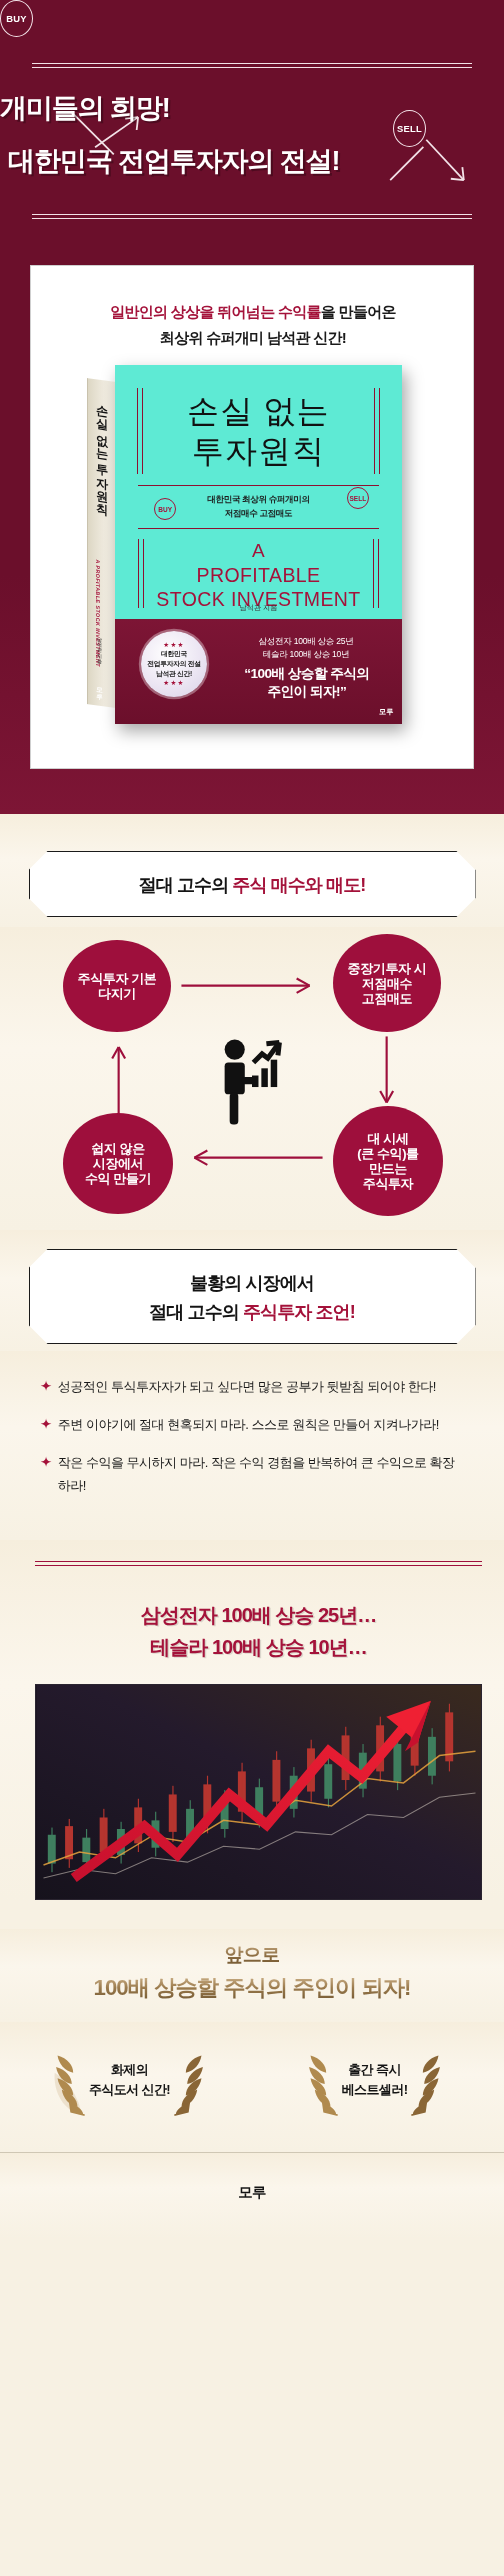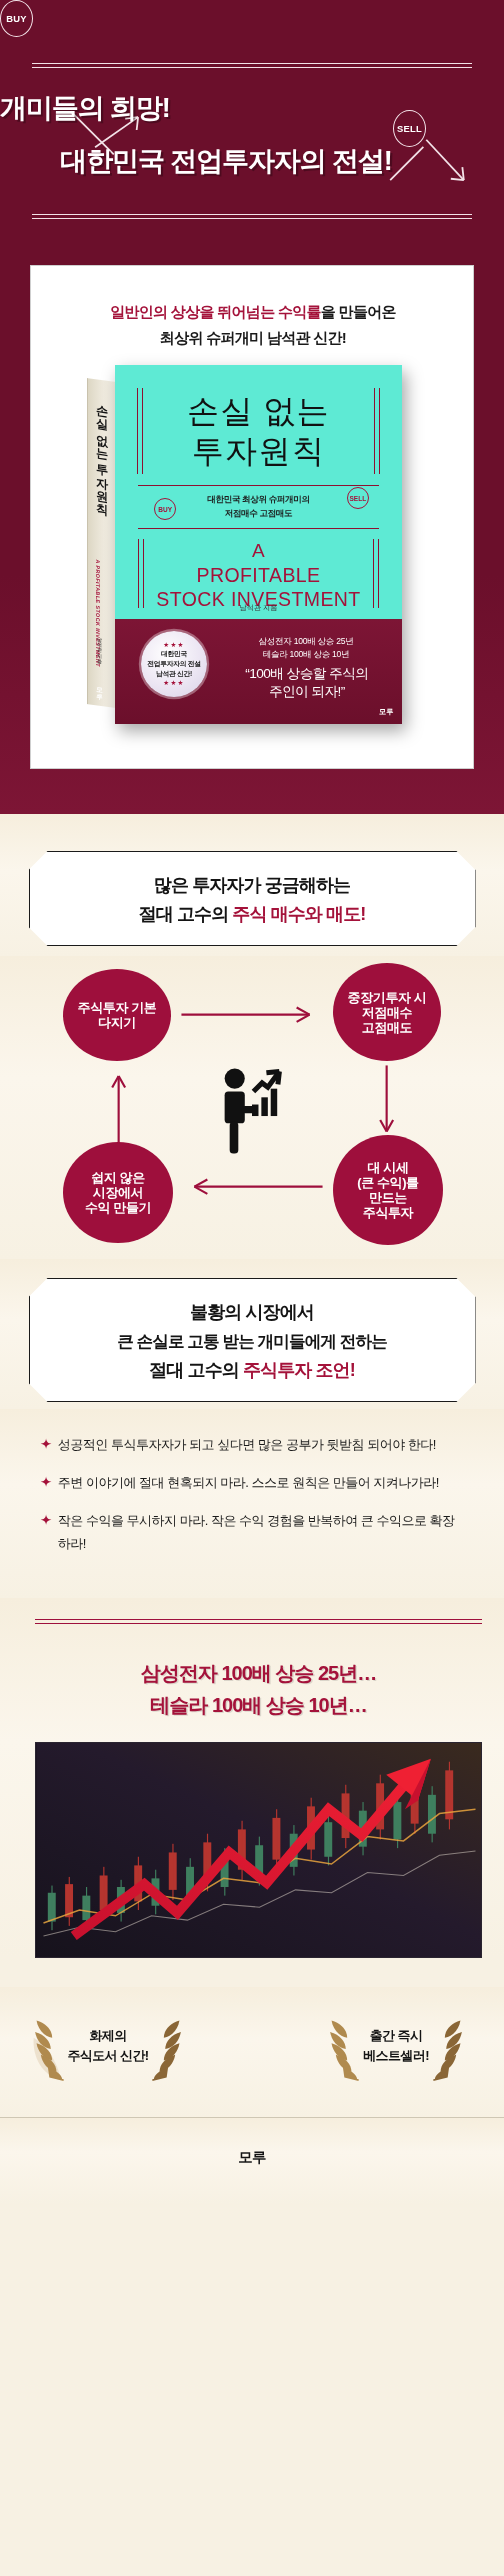--- a/index.html
+++ b/index.html
@@ -29,22 +29,21 @@
   }
   .hero-rule.top { top: 63px; }
   .hero-rule.bot { top: 214px; }
   .hero-line1 {
     position: absolute;
     top: 90px; left: 0; width: 504px;
     text-align: left;
   }
   .hero-line2 {
     position: absolute;
-    top: 143px; left: 0; width: 452px;
-    text-align: center;
+    top: 143px; left: 8px; width: 452px;
   }
   .hero-title {
     display: inline-block;
     color: #ffffff;
     font-size: 27px;
     font-weight: bold;
     letter-spacing: -1.1px;
     text-shadow: 2.2px 2.2px 0 rgba(0,0,0,0.28);
     font-family: "Liberation Sans", sans-serif;
   }
@@ -196,21 +195,21 @@
   }
   .seal .stars { color: #a4123a; font-size: 6.5px; letter-spacing: 1.4px; }
   .seal .st { font-size: 6.8px; font-weight: bold; color: #1a1a1a; line-height: 10px; text-align: center; letter-spacing: -0.3px;}
   .bf-quote-sm {
     position: absolute; right: 13px; top: 16px; width: 166px;
     text-align: center; color: #ffffff; font-size: 8.6px; line-height: 13px;
     letter-spacing: -0.3px;
   }
   .bf-quote-lg {
     position: absolute; right: 7.2px; top: 46px; width: 176px;
-    text-align: center; color: #ffffff; font-size: 13.7px; font-weight: normal;
+    text-align: center; color: #ffffff; font-size: 13.7px; font-weight: bold;
     line-height: 18px; letter-spacing: -0.6px;
   }
   .bf-pub {
     position: absolute; right: 8.6px; bottom: 7.2px;
     color: #fff; font-size: 7.2px; font-weight: bold;
   }
 
   
   .cream {
     background: linear-gradient(180deg,#f6eedd 0%, #fbf6ec 40%, #f7f1e3 100%);
@@ -295,21 +294,21 @@
   }
   .gold-big {
     margin-top: 4.3px;
     font-size: 22.3px; font-weight: bold; letter-spacing: -1px;
     background: linear-gradient(180deg,#d9bf98 0%, #9a7a4c 50%, #6f5530 100%);
     -webkit-background-clip: text; background-clip: text; color: transparent;
     display: inline-block;
   }
 
   
-  .laurels { display: flex; justify-content: space-between; gap: 29px; padding: 19px 0 32px; }
+  .laurels { display: flex; justify-content: center; gap: 29px; padding: 19px 0 32px; }
   .laurel { display: flex; align-items: center; justify-content: center; width: 216px; }
   .laurel-text {
     text-align: center; font-size: 13px; font-weight: bold; color: #141414;
     line-height: 20px; letter-spacing: -0.6px; padding: 0 2.9px;
   }
 
   .footer {
     border-top: 0.7px solid #cfc7b4;
     padding: 30px 0 37px;
     text-align: center;
@@ -427,21 +426,20 @@
             </div>
             <div class="bf-pub">모루</div>
           </div>
         </div>
       </div>
     </div>
   </section>
 
   <section class="cream" style="padding:37px 0 10px;">
     <div class="ribbon">
-      <div class="ribbon-line">많은 투자자가 궁금해하는</div>
       <div class="ribbon-line">
         <span>절대 고수의 </span><span class="hl">주식 매수와 매도!</span>
       </div>
     </div>
   </section>
 
   <section class="cream cycle">
 
     <div class="ellipse e-tl">
       <div>
@@ -504,21 +502,20 @@
       <rect x="63" y="46" width="9" height="26" fill="#111"></rect>
       <rect x="76" y="34" width="9" height="38" fill="#111"></rect>
       <path d="M52 38 L64 26 L72 32 L88 10" stroke="#111" stroke-width="7" fill="none"></path>
       <path d="M88 10 L70 12 M88 10 L86 28" stroke="#111" stroke-width="7" fill="none"></path>
     </svg>
   </section>
 
   <section class="cream" style="padding:19px 0 7.2px;">
     <div class="ribbon">
       <div class="ribbon-line">불황의 시장에서</div>
-      <div class="ribbon-line" style="font-size:16.6px;">큰 손실로 고통 받는 개미들에게 전하는</div>
       <div class="ribbon-line">
         <span>절대 고수의 </span><span class="hl">주식투자 조언!</span>
       </div>
     </div>
   </section>
 
   <section class="cream">
     <div class="bullets">
       <div class="bullet">
         <span class="bullet-mark">✦</span>
@@ -614,20 +611,24 @@
 
         <g>
           <path d="M52 268 L150 196 L196 236 L268 152 L320 194 L406 92 L452 128 L530 36" stroke="url(#arrowg)" stroke-width="14" fill="none" stroke-linejoin="miter" stroke-linecap="butt"></path>
           <path d="M548 22 L486 44 L530 80 Z" fill="#ef2033"></path>
           <path d="M548 22 L512 92 L530 80 Z" fill="#c8102e"></path>
         </g>
       </svg>
     </div>
   </section>
 
+  <section class="cream gold-cta">
+    <div><span class="gold-small">앞으로</span></div>
+    <div><span class="gold-big">100배 상승할 주식의 주인이 되자!</span></div>
+  </section>
 
   <section class="cream">
     <div class="laurels">
 
       <div class="laurel">
         <svg width="37" height="79" viewBox="0 0 52 110">
           <g fill="#b08a4e">
             <path d="M46 104 C20 96 6 72 8 44 C24 54 42 76 46 104 Z" opacity="0.18"></path>
             <path d="M12 20 C26 24 34 34 34 44 C22 42 14 32 12 20 Z"></path>
             <path d="M10 36 C24 40 32 50 32 60 C20 58 12 48 10 36 Z"></path>

